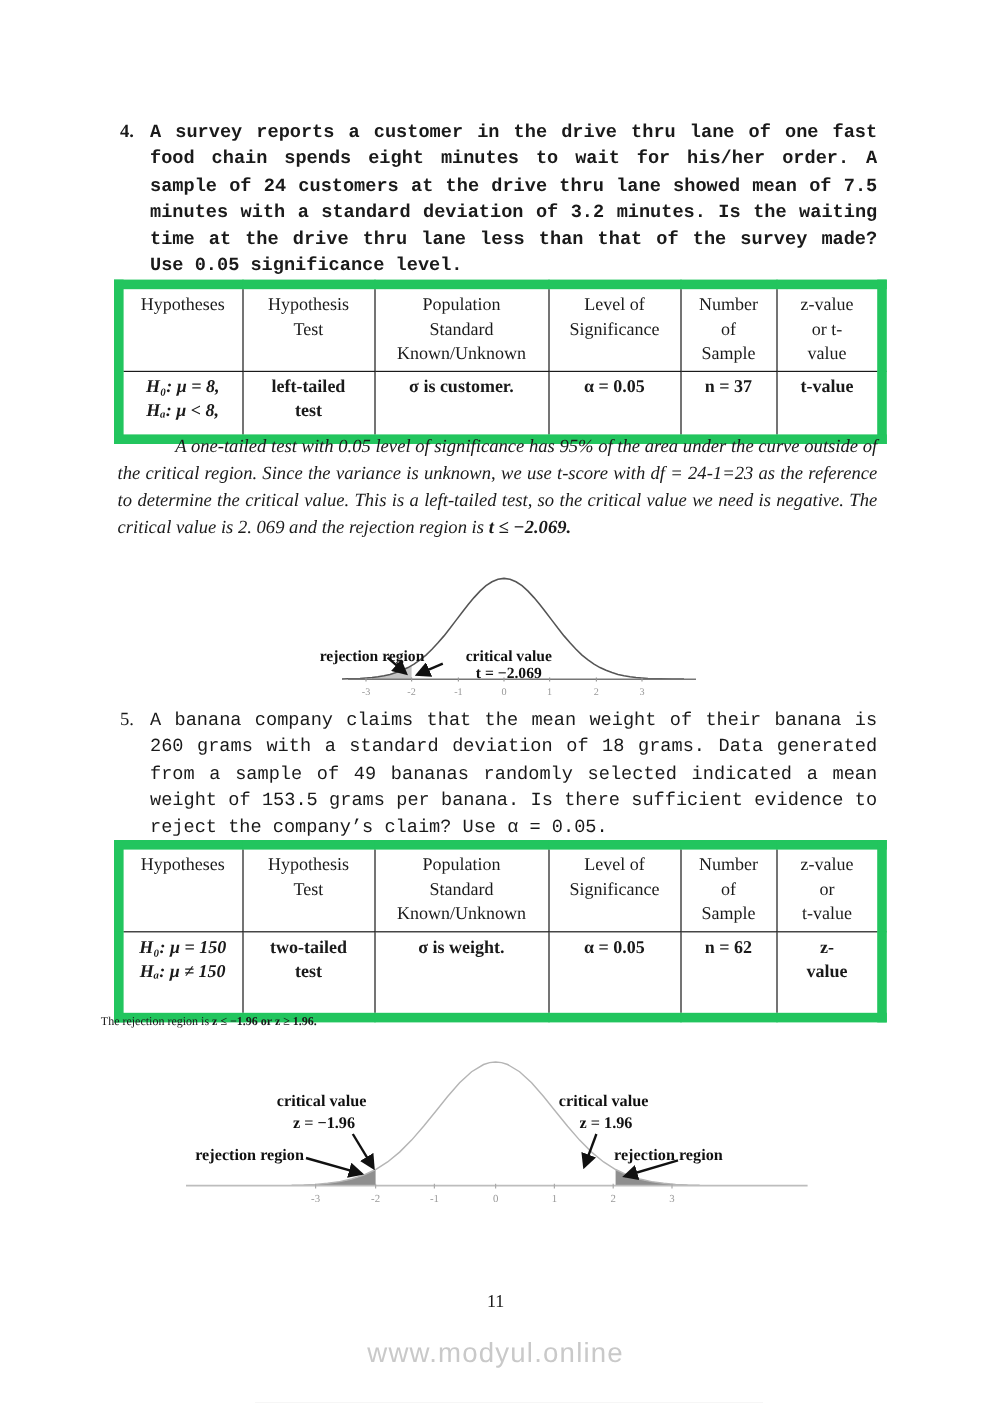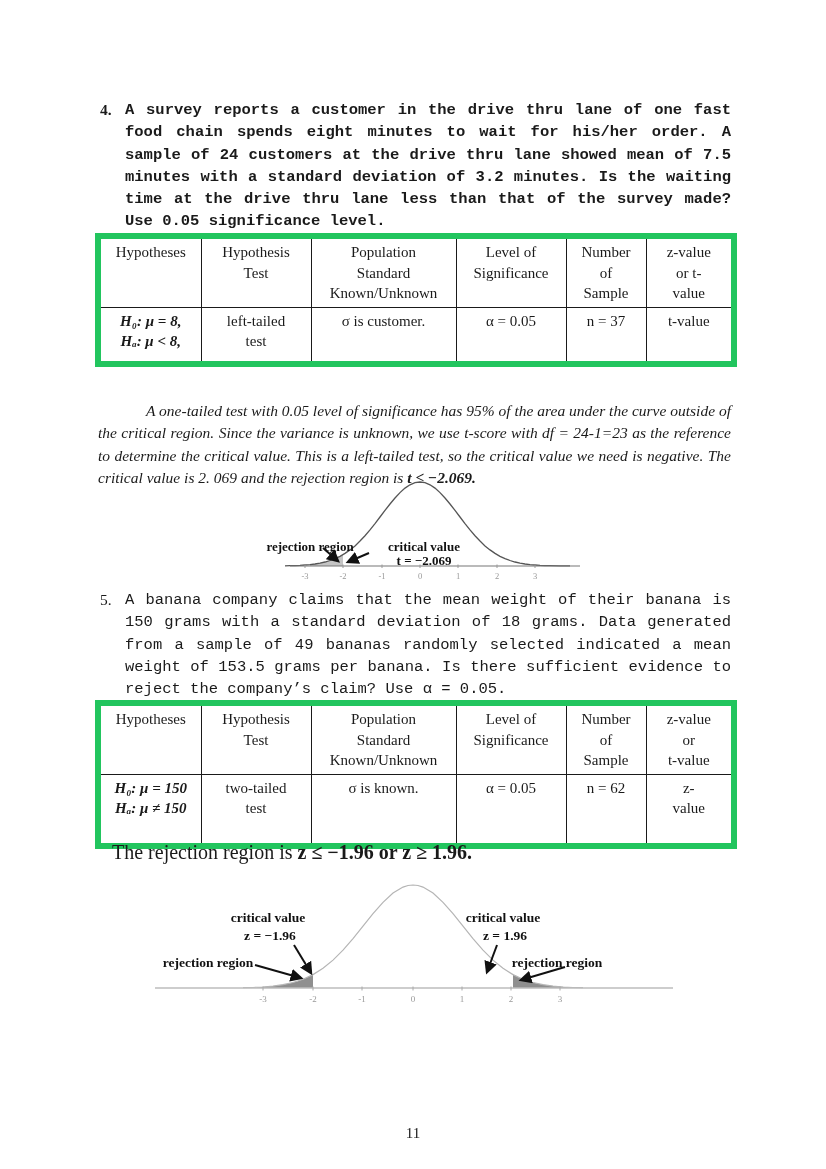--- a/index.html
+++ b/index.html
@@ -15,50 +15,50 @@
   .abs{position:absolute;}
   
   .item{position:absolute;left:98px;width:633px;font-size:15.5px;line-height:22.3px;}
   .item .num{position:absolute;left:2px;top:0;}
   .item .itext{margin-left:27px;text-align:justify;font-family:Liberation Mono, monospace;}
   .bold-item{font-weight:700;}
   
   .para{
     position:absolute;left:98px;width:633px;
     font-style:italic;font-size:15.5px;line-height:22.3px;
-    text-align:justify;text-indent:48px;margin-top:38px;
+    text-align:justify;text-indent:48px;
   }
   .para b{font-weight:700;}
   
   .htable{
     position:absolute;left:95px;width:636px;
     border-collapse:collapse;table-layout:fixed;
     font-size:15px;line-height:20.5px;
-    border:6px solid #22c55e;
+    border:8px solid #22c55e;
   }
   .htable th,.htable td{
     border:1px solid #1a1a1a;
     text-align:center;vertical-align:top;
     padding:3px 2px;
     white-space:pre-line;
     overflow:hidden;
   }
   .htable th{font-weight:400;}
-  .c-bold{font-weight:400;}
+  .c-bold{font-weight:700;}
   .c-hyp{font-weight:700;font-style:italic;font-family:Liberation Serif, serif;}
   
-  .concl{position:absolute;left:112px;width:633px;font-size:20px;line-height:22px;}
+  .concl{position:absolute;left:84px;width:633px;font-size:10px;line-height:22px;}
   .concl b{font-weight:700;}
   
   svg text{font-family:"Liberation Serif","DejaVu Serif",serif;}
   .fig-label{font-weight:700;font-size:13px;fill:#111;}
   .fig-label2{font-weight:700;font-size:13.5px;fill:#111;}
   .tick-label{font-family:"Liberation Sans","DejaVu Sans",sans-serif;fill:#999;}
   
-  .pagenum{position:absolute;left:0;width:100%;text-align:center;font-size:15px;margin-top:48px;}
+  .pagenum{position:absolute;left:0;width:100%;text-align:center;font-size:15px;}
   .watermark{
     position:absolute;left:0;width:100%;text-align:center;
     font-family:"Liberation Sans","DejaVu Sans",sans-serif;
     font-size:23px;color:#c9c9c9;letter-spacing:1px;
   }
 </style>
 </head>
 <body>
 
 <div class="page">
@@ -142,21 +142,21 @@
     </g>
     <text class="fig-label" x="60" y="75" text-anchor="middle">rejection region</text>
     <text class="fig-label" x="174" y="75" text-anchor="middle">critical value</text>
     <text class="fig-label" x="174" y="89" text-anchor="middle">t = −2.069</text>
     <line x1="73" y1="72" x2="88" y2="85" stroke="#111" stroke-width="2" marker-end="url(#ah1)"></line>
     <line x1="119" y1="77" x2="98" y2="86" stroke="#111" stroke-width="2" marker-end="url(#ah1)"></line>
   </svg>
 
   <div class="item" style="top:589px">
     <span class="num">5.</span>
-    <div class="itext">A banana company claims that the mean weight of their banana is 150 grams with a standard deviation of 18 grams. Data generated from a sample of 49 bananas randomly selected indicated a mean weight of 153.5 grams per banana. Is there sufficient evidence to reject the company’s claim? Use α = 0.05.</div>
+    <div class="itext">A banana company claims that the mean weight of their banana is 260 grams with a standard deviation of 18 grams. Data generated from a sample of 49 bananas randomly selected indicated a mean weight of 153.5 grams per banana. Is there sufficient evidence to reject the company’s claim? Use α = 0.05.</div>
   </div>
 
   <table class="htable" style="top:700px">
     <colgroup>
       <col style="width:103px">
         <col style="width:110px">
         <col style="width:145px">
       <col style="width:110px">
         <col style="width:80px">
         <col style="width:88px">
@@ -178,21 +178,21 @@
 or
 t-value</th>
       </tr>
     </thead>
     <tbody>
       <tr style="height:72px">
         <td class="c-hyp">H₀: μ = 150
 Hₐ: μ ≠ 150</td>
         <td class="c-bold">two-tailed
 test</td>
-        <td class="c-bold">σ is known.</td>
+        <td class="c-bold">σ is weight.</td>
         <td class="c-bold">α = 0.05</td>
         <td class="c-bold">n = 62</td>
         <td class="c-bold">z-
 value</td>
       </tr>
     </tbody>
   </table>
 
   <div class="concl" style="top:841px">
     <span>The rejection region is </span><b>z ≤ −1.96 or z ≥ 1.96.</b>
@@ -232,14 +232,15 @@
     <text class="fig-label2" x="360" y="62" text-anchor="middle">z = 1.96</text>
     <text class="fig-label2" x="63" y="89" text-anchor="middle">rejection region</text>
     <text class="fig-label2" x="412" y="89" text-anchor="middle">rejection region</text>
     <line x1="149" y1="67" x2="166" y2="95" stroke="#111" stroke-width="2" marker-end="url(#ah2)"></line>
     <line x1="352" y1="67" x2="342" y2="94" stroke="#111" stroke-width="2" marker-end="url(#ah2)"></line>
     <line x1="110" y1="87" x2="156" y2="100" stroke="#111" stroke-width="2" marker-end="url(#ah2)"></line>
     <line x1="420" y1="89" x2="376" y2="102" stroke="#111" stroke-width="2" marker-end="url(#ah2)"></line>
   </svg>
 
   <div class="pagenum" style="top:1077px">11</div>
+  <div class="watermark" style="top:1114px">www.modyul.online</div>
 
 </div>
 
 </body></html>

